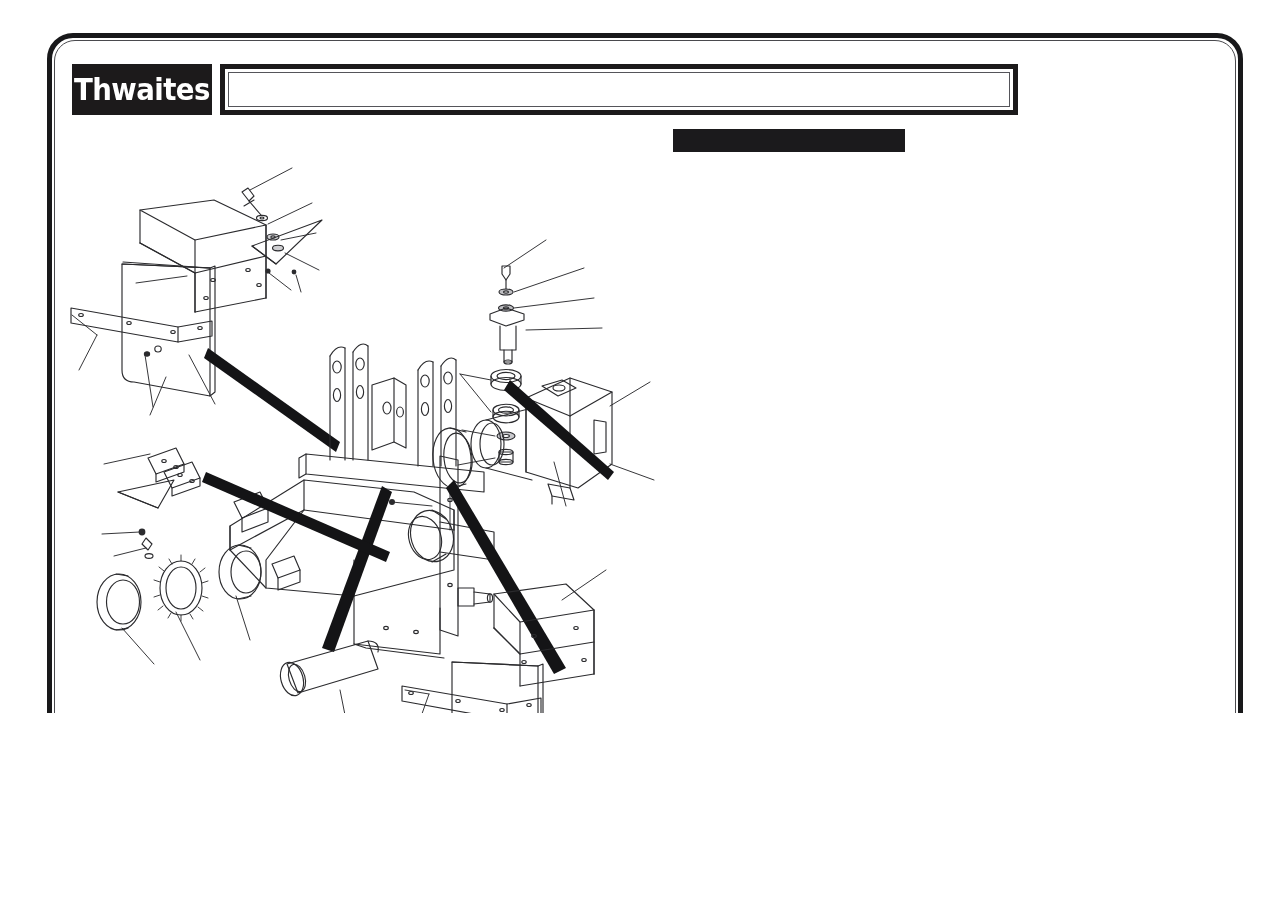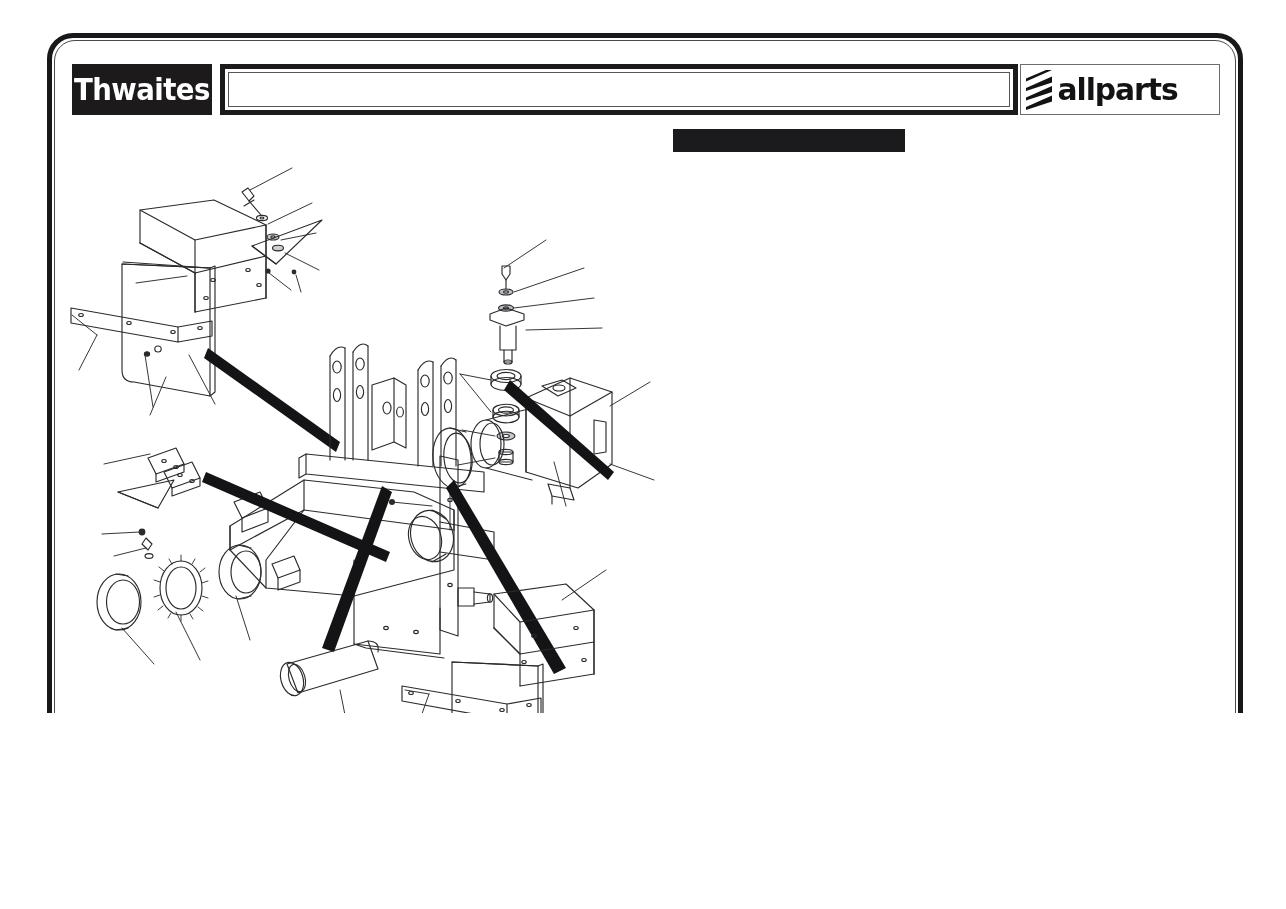--- a/index.html
+++ b/index.html
@@ -161,29 +161,20 @@
   <div class="header-row">
 
     <div class="brand-thwaites">
       <span>Thwaites</span>
     </div>
 
     <div class="title-box">
       <div class="title-box-inner" placeholder=""></div>
     </div>
 
-    <div class="brand-allparts">
-      <svg class="allparts-stripes" viewBox="0 0 26 40">
-        <polygon points="0,8.5 20,0 26,0 0,11.5" fill="#131315"></polygon>
-        <polygon points="0,18 26,6.5 26,12.5 0,21" fill="#131315"></polygon>
-        <polygon points="0,27.5 26,16 26,22 0,30.5" fill="#131315"></polygon>
-        <polygon points="0,37 26,25.5 26,31.5 0,40" fill="#131315"></polygon>
-      </svg>
-      <div class="ap-word">allparts</div>
-    </div>
   </div>
 
   <div class="redacted-bar"></div>
 
   <div class="diagram">
     <svg width="1182" height="792" viewBox="0 0 1182 792">
       <g fill="none" stroke="#2b2b2e" stroke-width="1.15" stroke-linecap="round" stroke-linejoin="round">
 
         <g>
 

